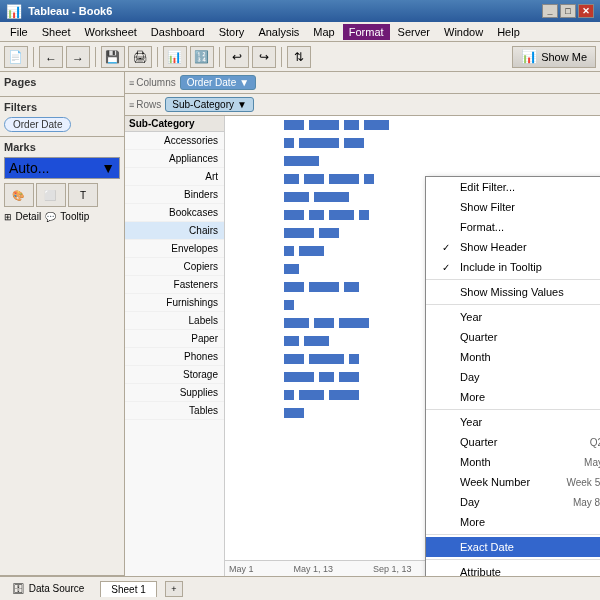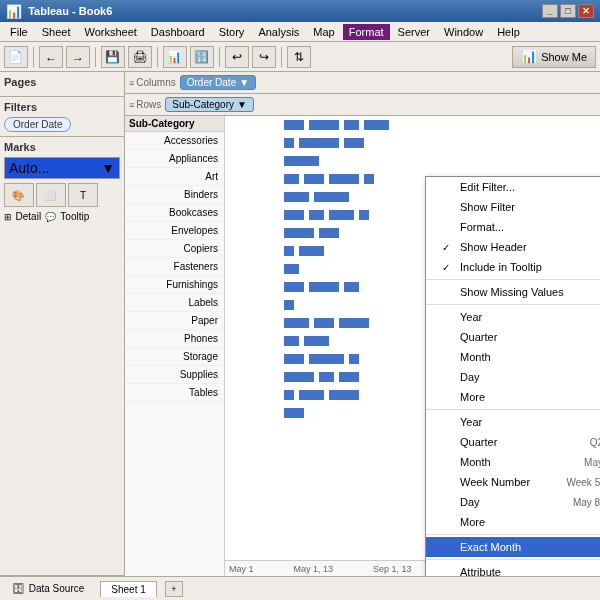--- a/index.html
+++ b/index.html
@@ -380,20 +380,21 @@
 
       <div class="subcategory-col">
         <div class="subcategory-header">Sub-Category</div>
         <div id="subcat-list">
 
         <div class="subcategory-item">Accessories</div>
             <div class="subcategory-item">Appliances</div>
             <div class="subcategory-item">Art</div>
             <div class="subcategory-item">Binders</div>
             <div class="subcategory-item">Bookcases</div>
+            <div class="subcategory-item highlighted">Chairs</div>
             <div class="subcategory-item">Envelopes</div>
             <div class="subcategory-item">Copiers</div>
             <div class="subcategory-item">Fasteners</div>
             <div class="subcategory-item">Furnishings</div>
             <div class="subcategory-item">Labels</div>
             <div class="subcategory-item">Paper</div>
             <div class="subcategory-item">Phones</div>
             <div class="subcategory-item">Storage</div>
             <div class="subcategory-item">Supplies</div>
             <div class="subcategory-item">Tables</div>
@@ -650,21 +651,21 @@
             <div class="ctx-item">
               <div style="display: flex; align-items: center; gap: 4px;">
                 <span class="ctx-check"></span>
                 <span>More</span>
               </div>
             </div>
             <div class="ctx-sep"></div>
             <div class="ctx-item highlighted">
               <div style="display: flex; align-items: center; gap: 4px;">
                 <span class="ctx-check"></span>
-                <span>Exact Month</span>
+                <span>Exact Date</span>
               </div>
               <div style="display: flex; align-items: center; gap: 4px;"></div>
             </div>
             <div class="ctx-sep"></div>
             <div class="ctx-item">
               <div style="display: flex; align-items: center; gap: 4px;">
                 <span class="ctx-check"></span>
                 <span>Attribute</span>
               </div>
               <div style="display: flex; align-items: center; gap: 4px;"></div>

